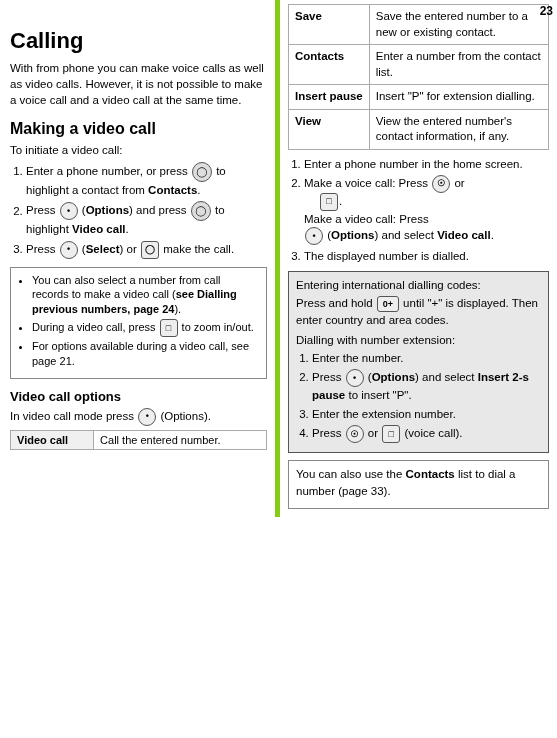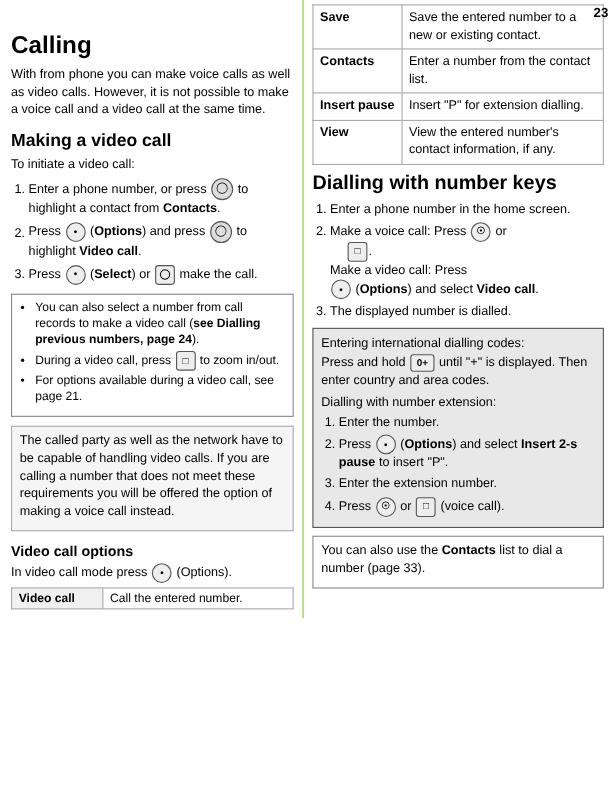--- a/index.html
+++ b/index.html
@@ -23,21 +23,21 @@
       display: flex;
       width: 557px;
     }
     .left-col {
       width: 275px;
       padding: 28px 8px 8px 10px;
     }
     .right-col {
       width: 282px;
       padding: 4px 8px 8px 8px;
-      border-left: 1px solid #84cc16;
+      border-left: 5px solid #84cc16;
     }
     h1 {
       font-size: 22px;
       font-weight: bold;
       margin-bottom: 6px;
     }
     h2 {
       font-size: 16px;
       font-weight: bold;
       margin-top: 12px;
@@ -254,23 +254,20 @@
     <div class="note-box">
       <ul>
         <li>You can also select a number from call records to make a video call (<span class="bold">see Dialling previous numbers, page 24</span>).</li>
         <li>During a video call, press
           <span class="btn-square">□</span>
           to zoom in/out.</li>
         <li>For options available during a video call, see page 21.</li>
       </ul>
     </div>
 
-    <div class="info-box">
-      <p>The called party as well as the network have to be capable of handling video calls. If you are calling a number that does not meet these requirements you will be offered the option of making a voice call instead.</p>
-    </div>
 
     <h3>Video call options</h3>
     <p>
       <span>In video call mode press</span>
       <span class="btn-icon">•</span>
       <span>(Options).</span>
     </p>
 
     <table class="vc-table">
       <tbody>
@@ -299,21 +296,20 @@
         <td>Insert pause</td>
         <td>Insert "P" for extension dialling.</td>
       </tr>
       <tr>
         <td>View</td>
         <td>View the entered number's contact information, if any.</td>
       </tr>
     </tbody>
       </table>
 
-    <h2 class="right-h2">Dialling with number keys</h2>
 
     <ol>
       <li>Enter a phone number in the home screen.</li>
       <li>
         Make a voice call: Press
         <span class="btn-icon">☉</span>
         or<br>
         <span class="btn-square" style="margin-left:16px;">□</span>.<br>
         Make a video call: Press<br>
         <span class="btn-icon">•</span>

